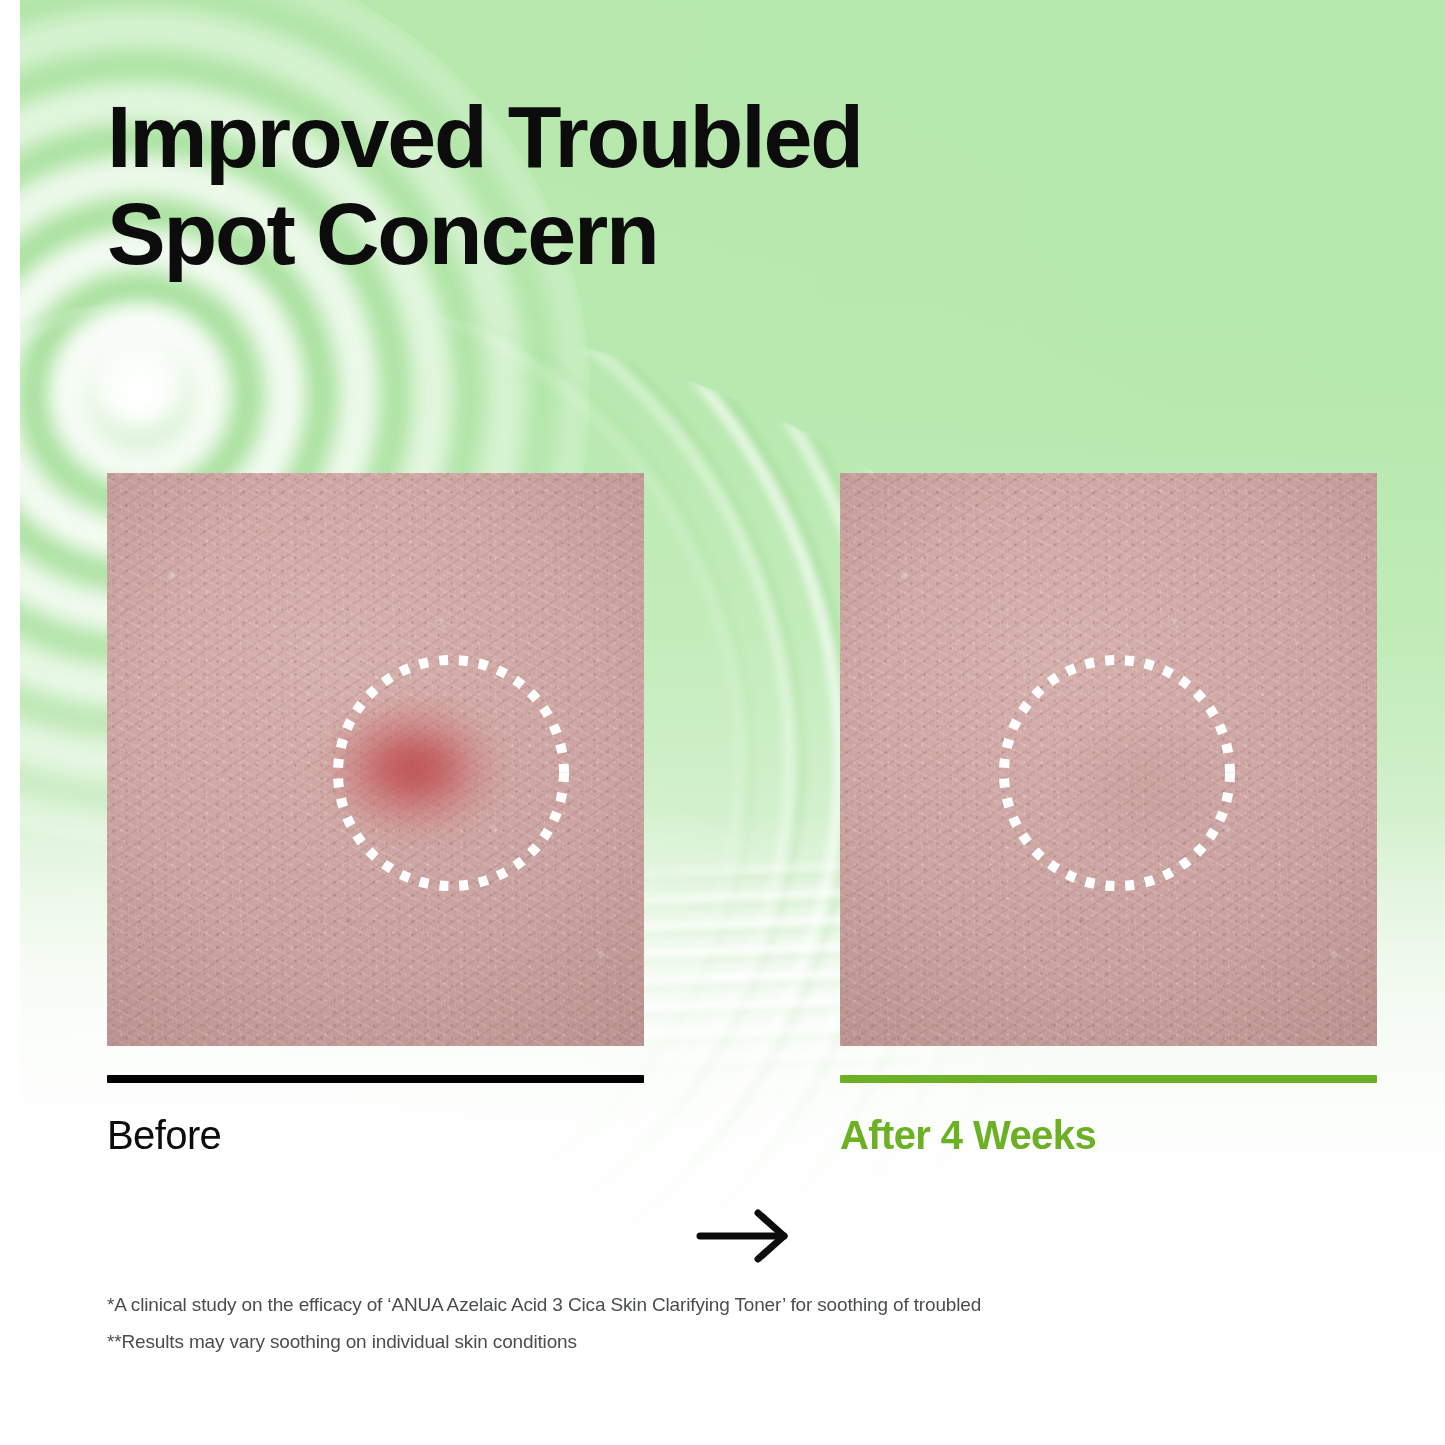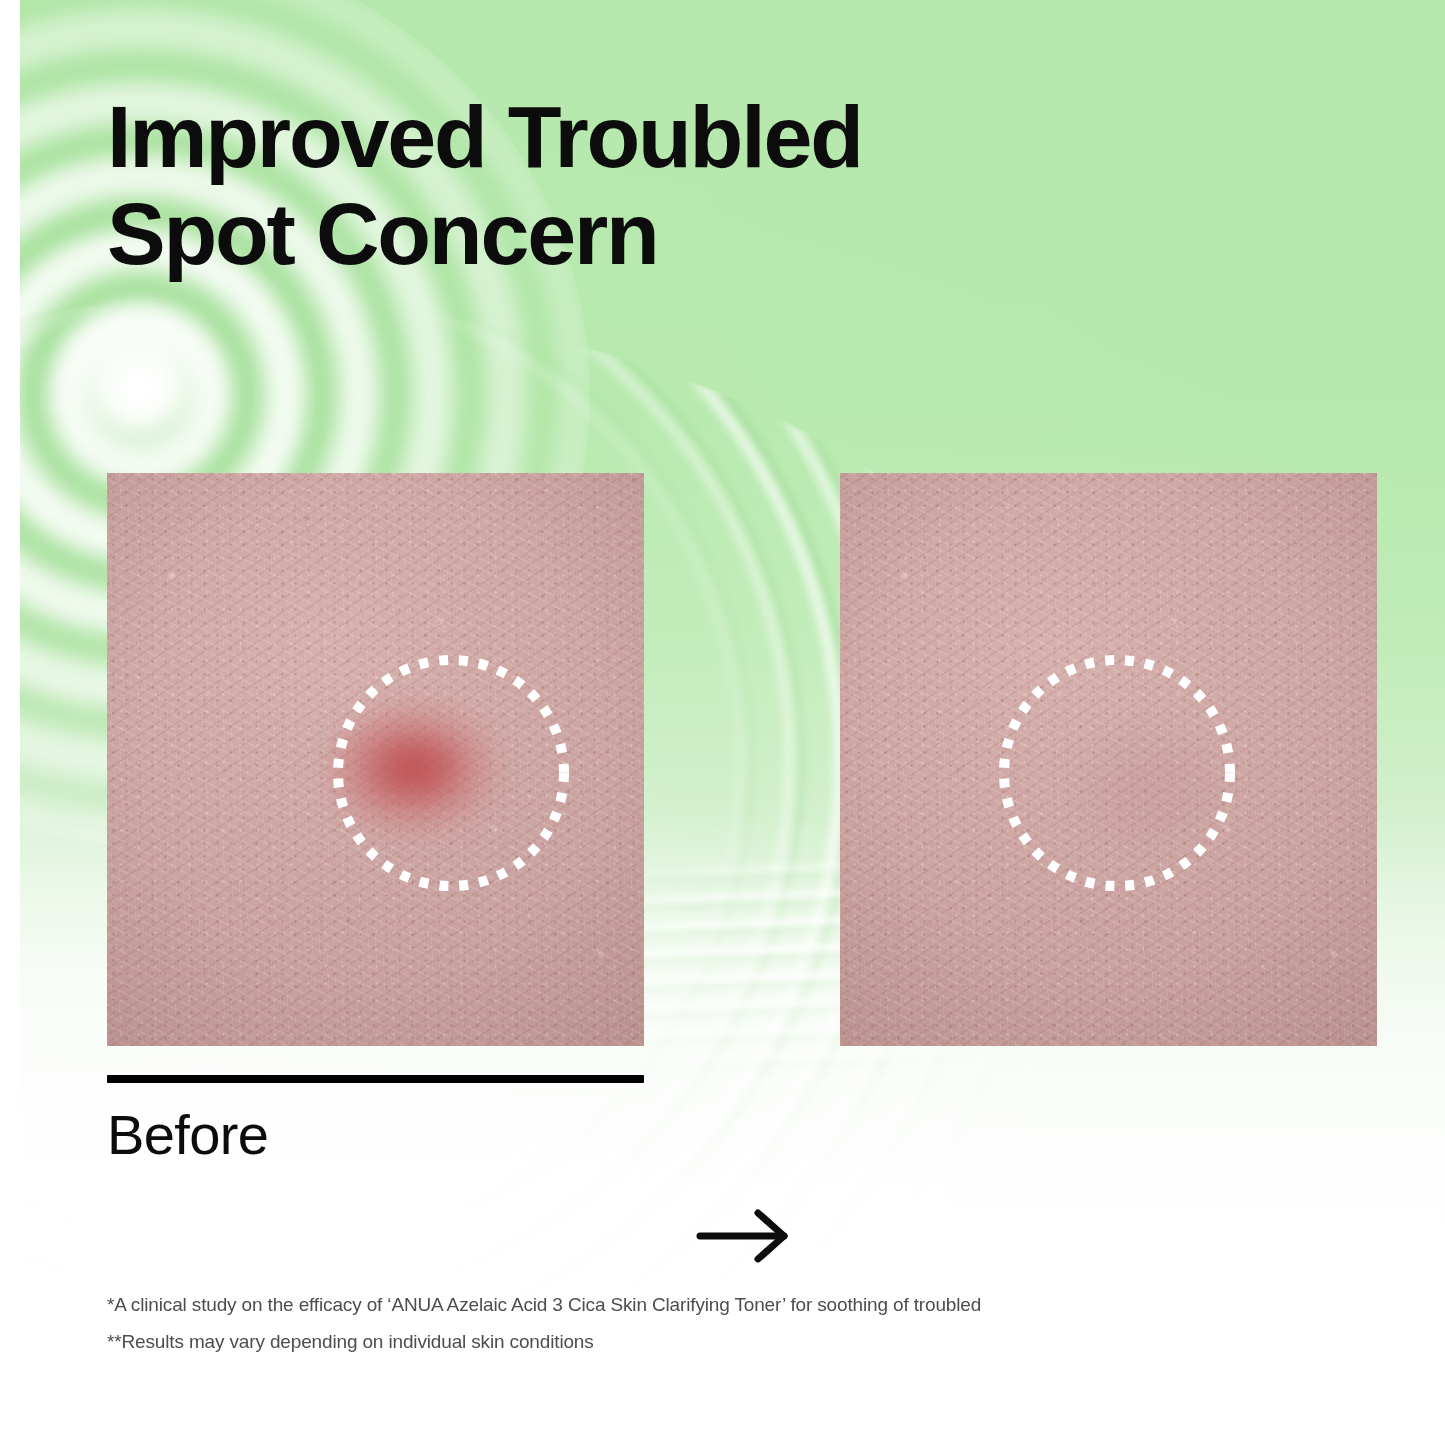--- a/index.html
+++ b/index.html
@@ -268,21 +268,21 @@
   .rule {
     width: 100%;
     height: 8px;
     border-radius: 1px;
   }
   .rule-before { background: #000000; }
   .rule-after  { background: #6CB023; }
 
   .caption-label {
     margin-top: 26px;
-    font-size: 56px;
+    font-size: 40px;
     line-height: 52px;
     letter-spacing: -0.6px;
   }
   .caption-label-before {
     color: #0c0c0c;
     font-weight: 400;
   }
   .caption-label-after {
     color: #6CB023;
     font-weight: 700;
@@ -354,20 +354,24 @@
         </div>
       </div>
 
     </div>
 
     <div class="caption caption-before">
       <div class="rule rule-before"></div>
       <div class="caption-label caption-label-before">Before</div>
     </div>
 
+    <div class="caption caption-after">
+      <div class="rule rule-after"></div>
+      <div class="caption-label caption-label-after">After 4 Weeks</div>
+    </div>
 
     <div class="footnotes">
       <span class="footnote-line">*A clinical study on the efficacy of ‘ANUA Azelaic Acid 3 Cica Skin Clarifying Toner’ for soothing of troubled</span>
-      <span class="footnote-line">**Results may vary depending on individual skin conditions</span>
+      <span class="footnote-line">**Results may vary soothing on individual skin conditions</span>
     </div>
 
   </div>
 </div>
 
 </body></html>

